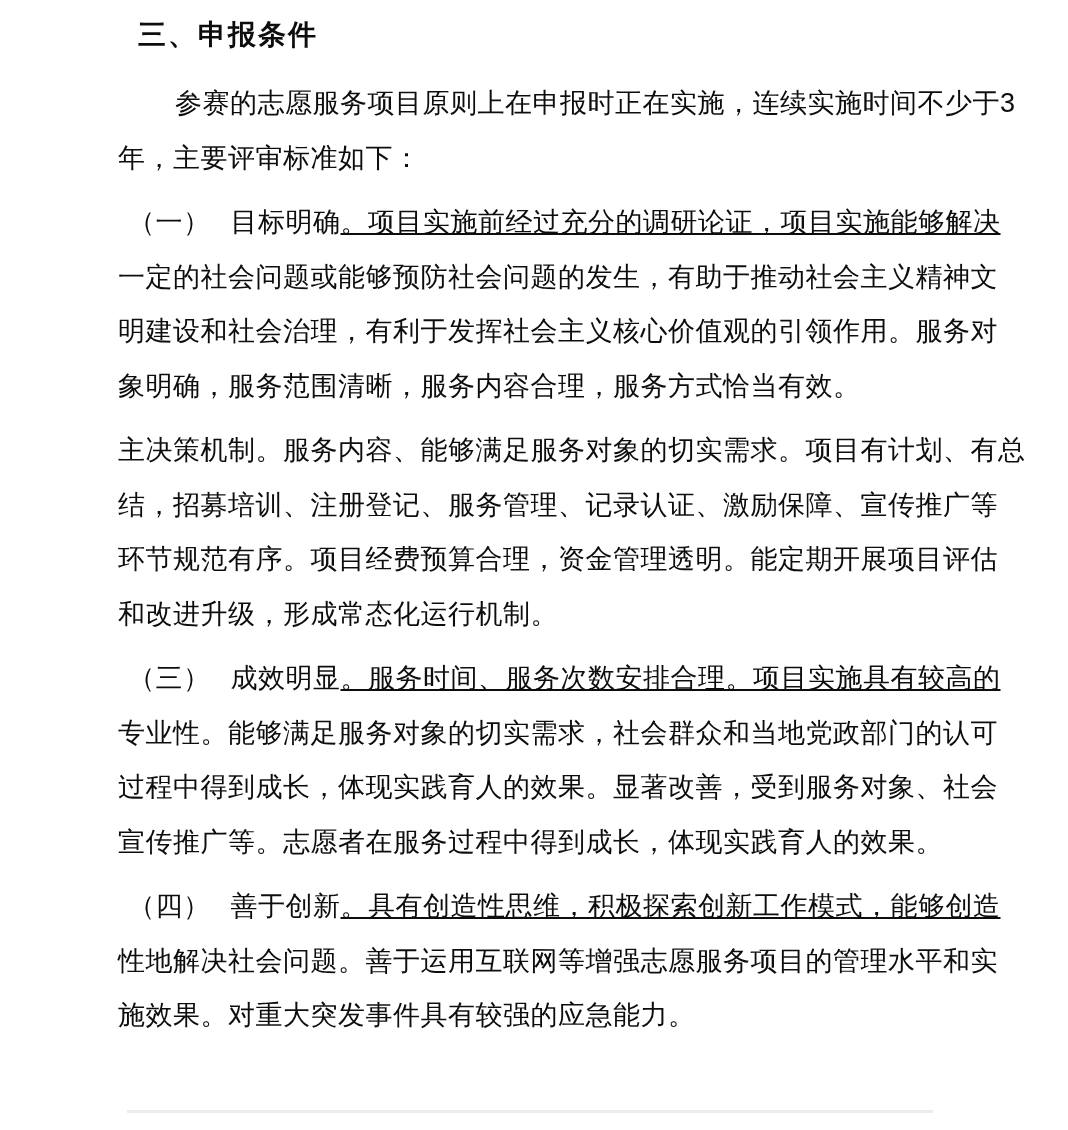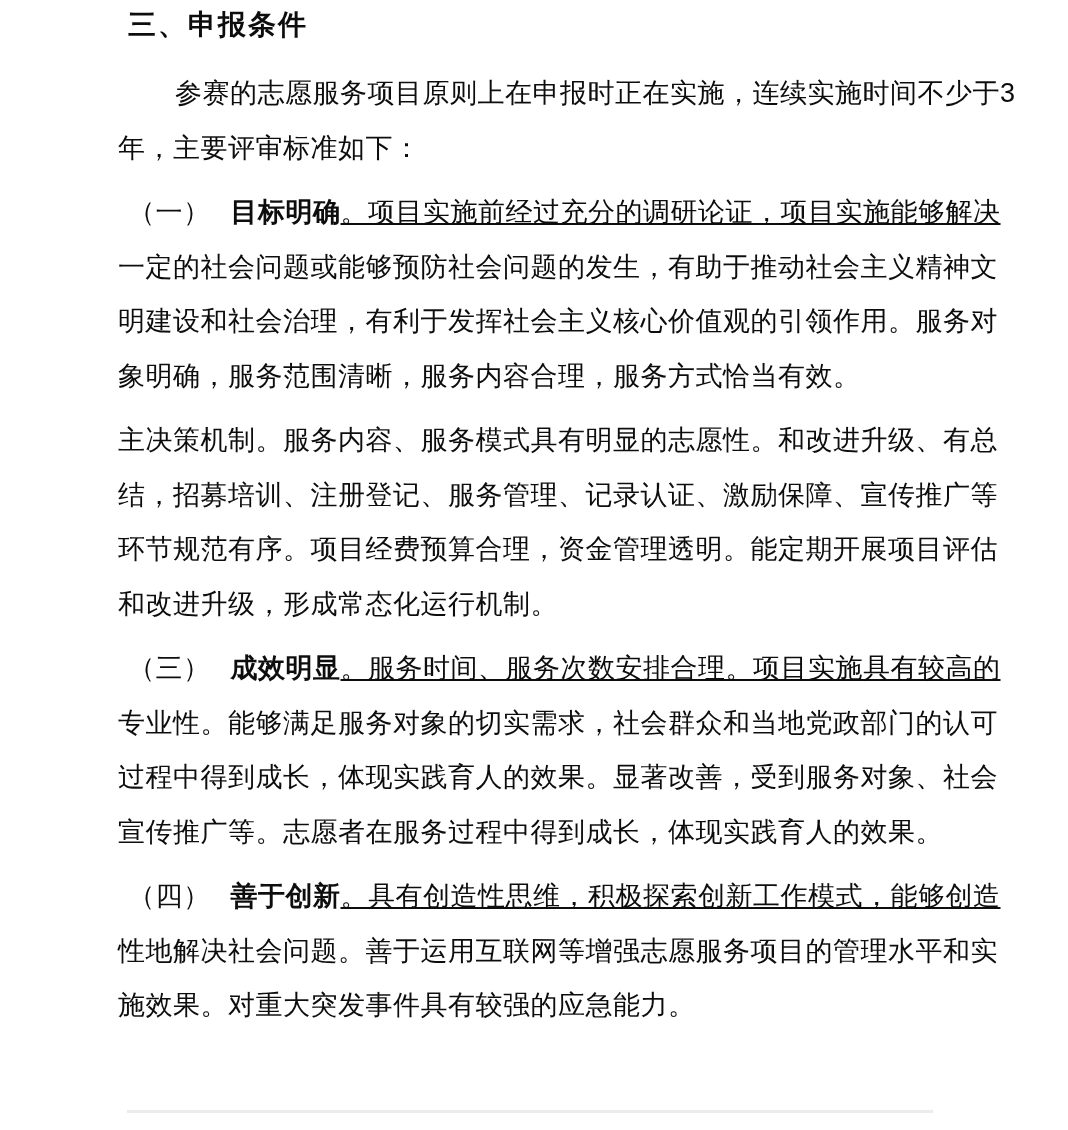--- a/index.html
+++ b/index.html
@@ -15,21 +15,21 @@
     font-family: "Liberation Sans", "DejaVu Sans", sans-serif;
     color: #0d0d0d;
   }
   .doc {
     position: absolute;
     top: 6px;
     left: 118px;
     width: 840px;
   }
   .title {
-    margin: 0;
+    margin: 10px;
     padding-left: 10px;
     font-size: 28px;
     font-weight: 700;
     line-height: 38px;
     letter-spacing: 2px;
     white-space: nowrap;
   }
   .para {
     margin: 0;
     padding: 0;
@@ -44,21 +44,21 @@
     white-space: nowrap;
     font-weight: 400;
   }
   .line.indent { padding-left: 57px; }
   .line.first  { padding-left: 10px; }
   .sec-label {
     font-weight: 400;
     margin-right: 20px;
   }
   .sec-heading {
-    font-weight: 700;
+    font-weight: 400;
   }
   .sec-rest {
     font-weight: 400;
     text-decoration: underline;
   }
   .bottom-cut-strip {
     position: absolute;
     top: 1110px;
     left: 127px;
     width: 806px;
@@ -81,21 +81,21 @@
   <div class="para section">
     <div class="line first">
       <span class="sec-label">（一）</span><span class="sec-heading">目标明确</span><span class="sec-rest">。项目实施前经过充分的调研论证，项目实施能够解决</span>
     </div>
     <div class="line">一定的社会问题或能够预防社会问题的发生，有助于推动社会主义精神文</div>
     <div class="line">明建设和社会治理，有利于发挥社会主义核心价值观的引领作用。服务对</div>
     <div class="line">象明确，服务范围清晰，服务内容合理，服务方式恰当有效。</div>
   </div>
 
   <div class="para section">
-    <div class="line">主决策机制。服务内容、服务模式具有明显的志愿性。和改进升级、有总</div>
+    <div class="line">主决策机制。服务内容、能够满足服务对象的切实需求。项目有计划、有总</div>
     <div class="line">结，招募培训、注册登记、服务管理、记录认证、激励保障、宣传推广等</div>
     <div class="line">环节规范有序。项目经费预算合理，资金管理透明。能定期开展项目评估</div>
     <div class="line">和改进升级，形成常态化运行机制。</div>
   </div>
 
   <div class="para section">
     <div class="line first">
       <span class="sec-label">（三）</span><span class="sec-heading">成效明显</span><span class="sec-rest">。服务时间、服务次数安排合理。项目实施具有较高的</span>
     </div>
     <div class="line">专业性。能够满足服务对象的切实需求，社会群众和当地党政部门的认可</div>

